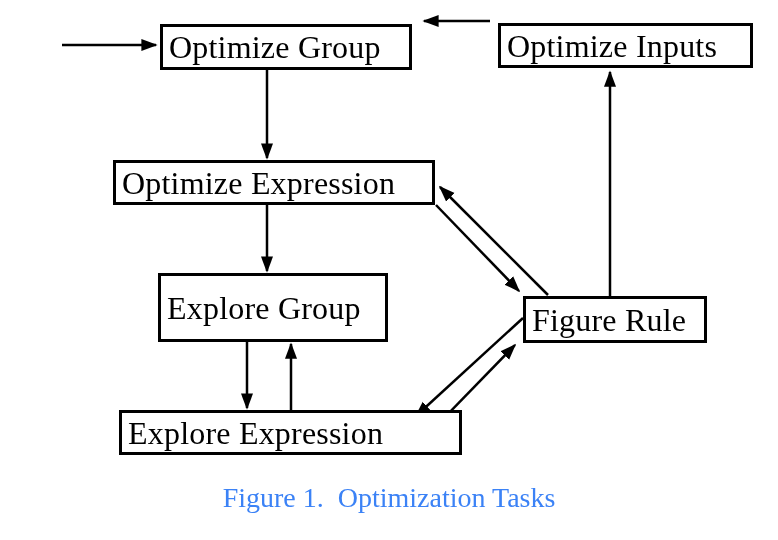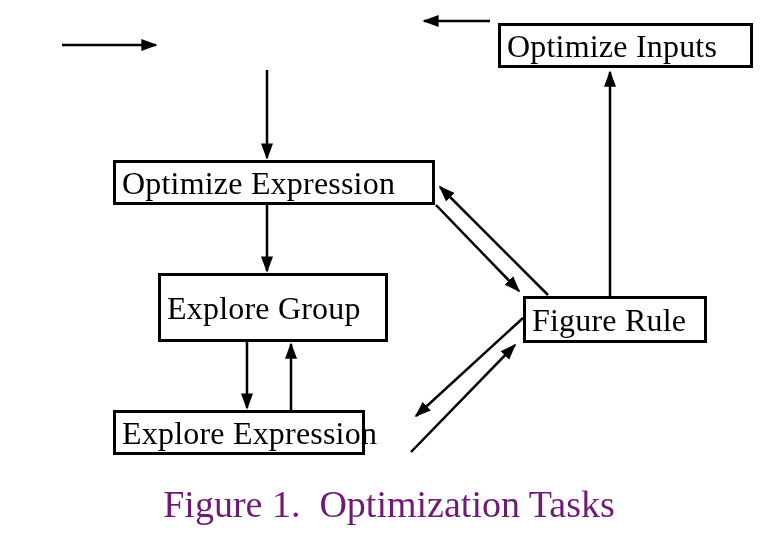--- a/index.html
+++ b/index.html
@@ -31,28 +31,28 @@
     color: #000000;
     white-space: nowrap;
     line-height: 1;
   }
   .node span { letter-spacing: 0.2px; }
   #node-optimize-group     { left: 160px; top:  24px; width: 252px; height: 46px; }
   #node-optimize-inputs    { left: 498px; top:  23px; width: 255px; height: 45px; }
   #node-optimize-expression{ left: 113px; top: 160px; width: 322px; height: 45px; }
   #node-explore-group      { left: 158px; top: 273px; width: 230px; height: 69px; }
   #node-apply-rule         { left: 523px; top: 296px; width: 184px; height: 47px; }
-  #node-explore-expression { left: 113px; top: 410px; width: 252px; height: 45px; }
+  #node-explore-expression { left: 119px; top: 410px; width: 343px; height: 45px; }
   .caption {
     position: absolute;
     left: 0; top: 482px;
     width: 778px;
     text-align: center;
-    font-size: 38px;
-    color: #701a75;
+    font-size: 28px;
+    color: #3b82f6;
     white-space: pre;
   }
   line { stroke: #000000; stroke-width: 2.5; }
 </style>
 </head>
 <body>
 
 <div class="figure">
 
   <svg class="edges" viewBox="0 0 778 540" xmlns="http://www.w3.org/2000/svg">
@@ -67,20 +67,23 @@
     <line x1="267" y1="205" x2="267" y2="271" marker-end="url(#ah)"></line>
     <line x1="247" y1="342" x2="247" y2="408" marker-end="url(#ah)"></line>
     <line x1="291" y1="410" x2="291" y2="344" marker-end="url(#ah)"></line>
     <line x1="610" y1="296" x2="610" y2="72" marker-end="url(#ah)"></line>
     <line x1="548" y1="295" x2="440" y2="187" marker-end="url(#ah)"></line>
     <line x1="436" y1="205" x2="519" y2="291" marker-end="url(#ah)"></line>
     <line x1="523" y1="318" x2="416" y2="416" marker-end="url(#ah)"></line>
     <line x1="411" y1="452" x2="515" y2="345" marker-end="url(#ah)"></line>
   </svg>
 
+  <div class="node" id="node-optimize-group">
+    <span>Optimize Group</span>
+  </div>
 
   <div class="node" id="node-optimize-inputs">
     <span>Optimize Inputs</span>
   </div>
 
   <div class="node" id="node-explore-group">
     <span>Explore Group</span>
   </div>
 
   <div class="node" id="node-optimize-expression">

